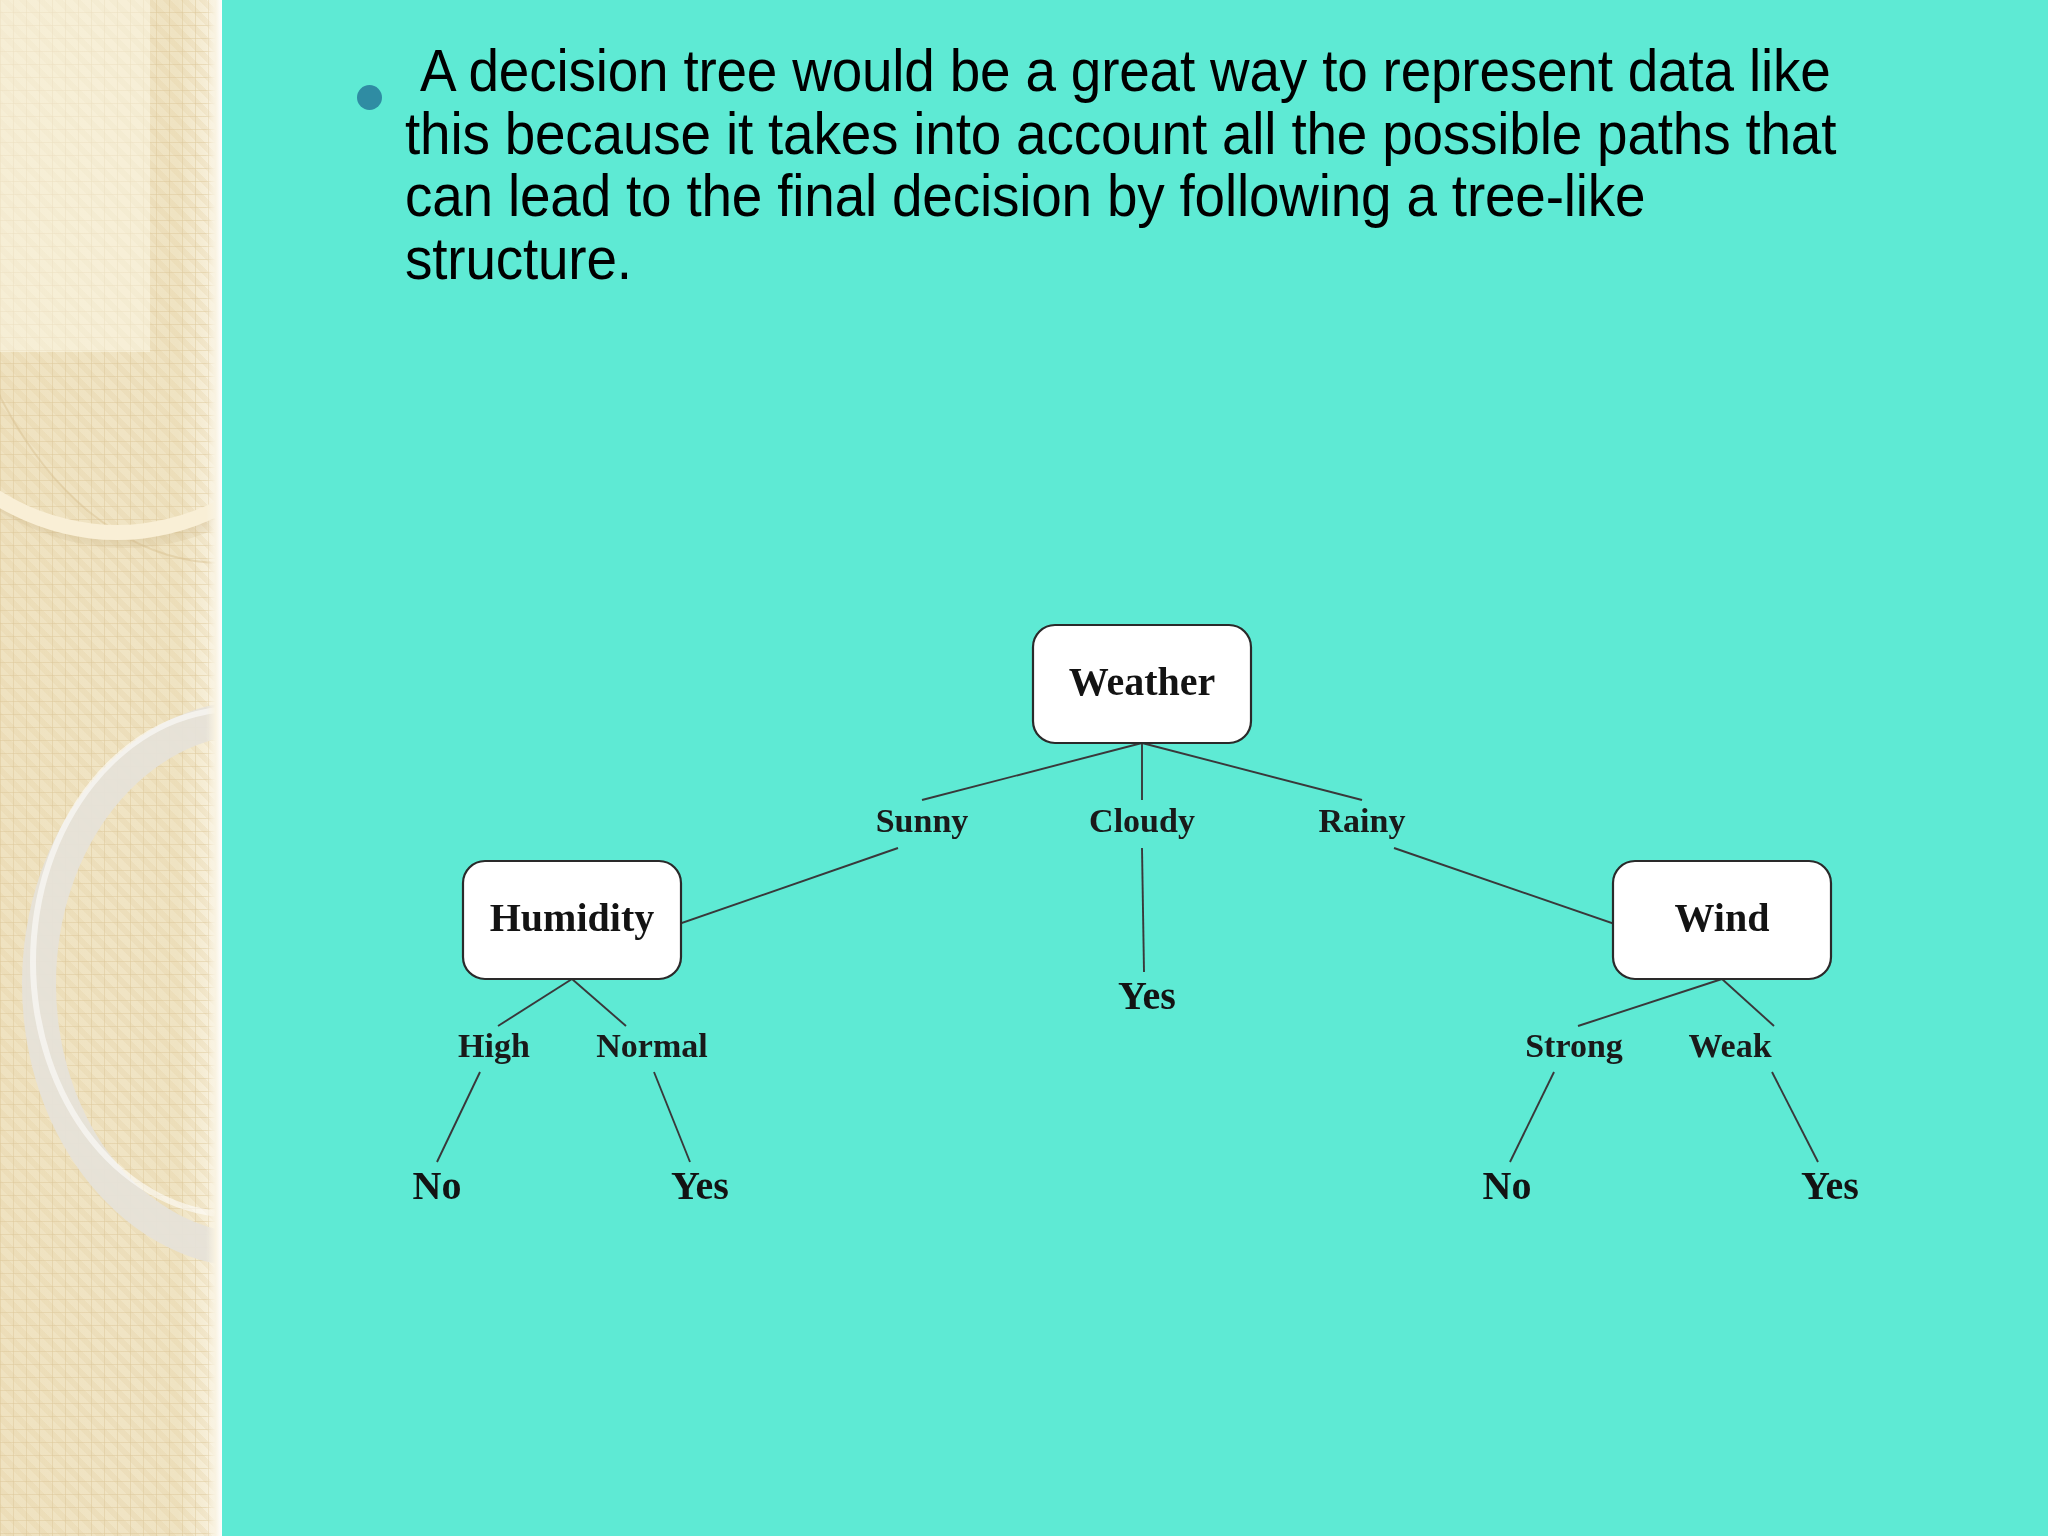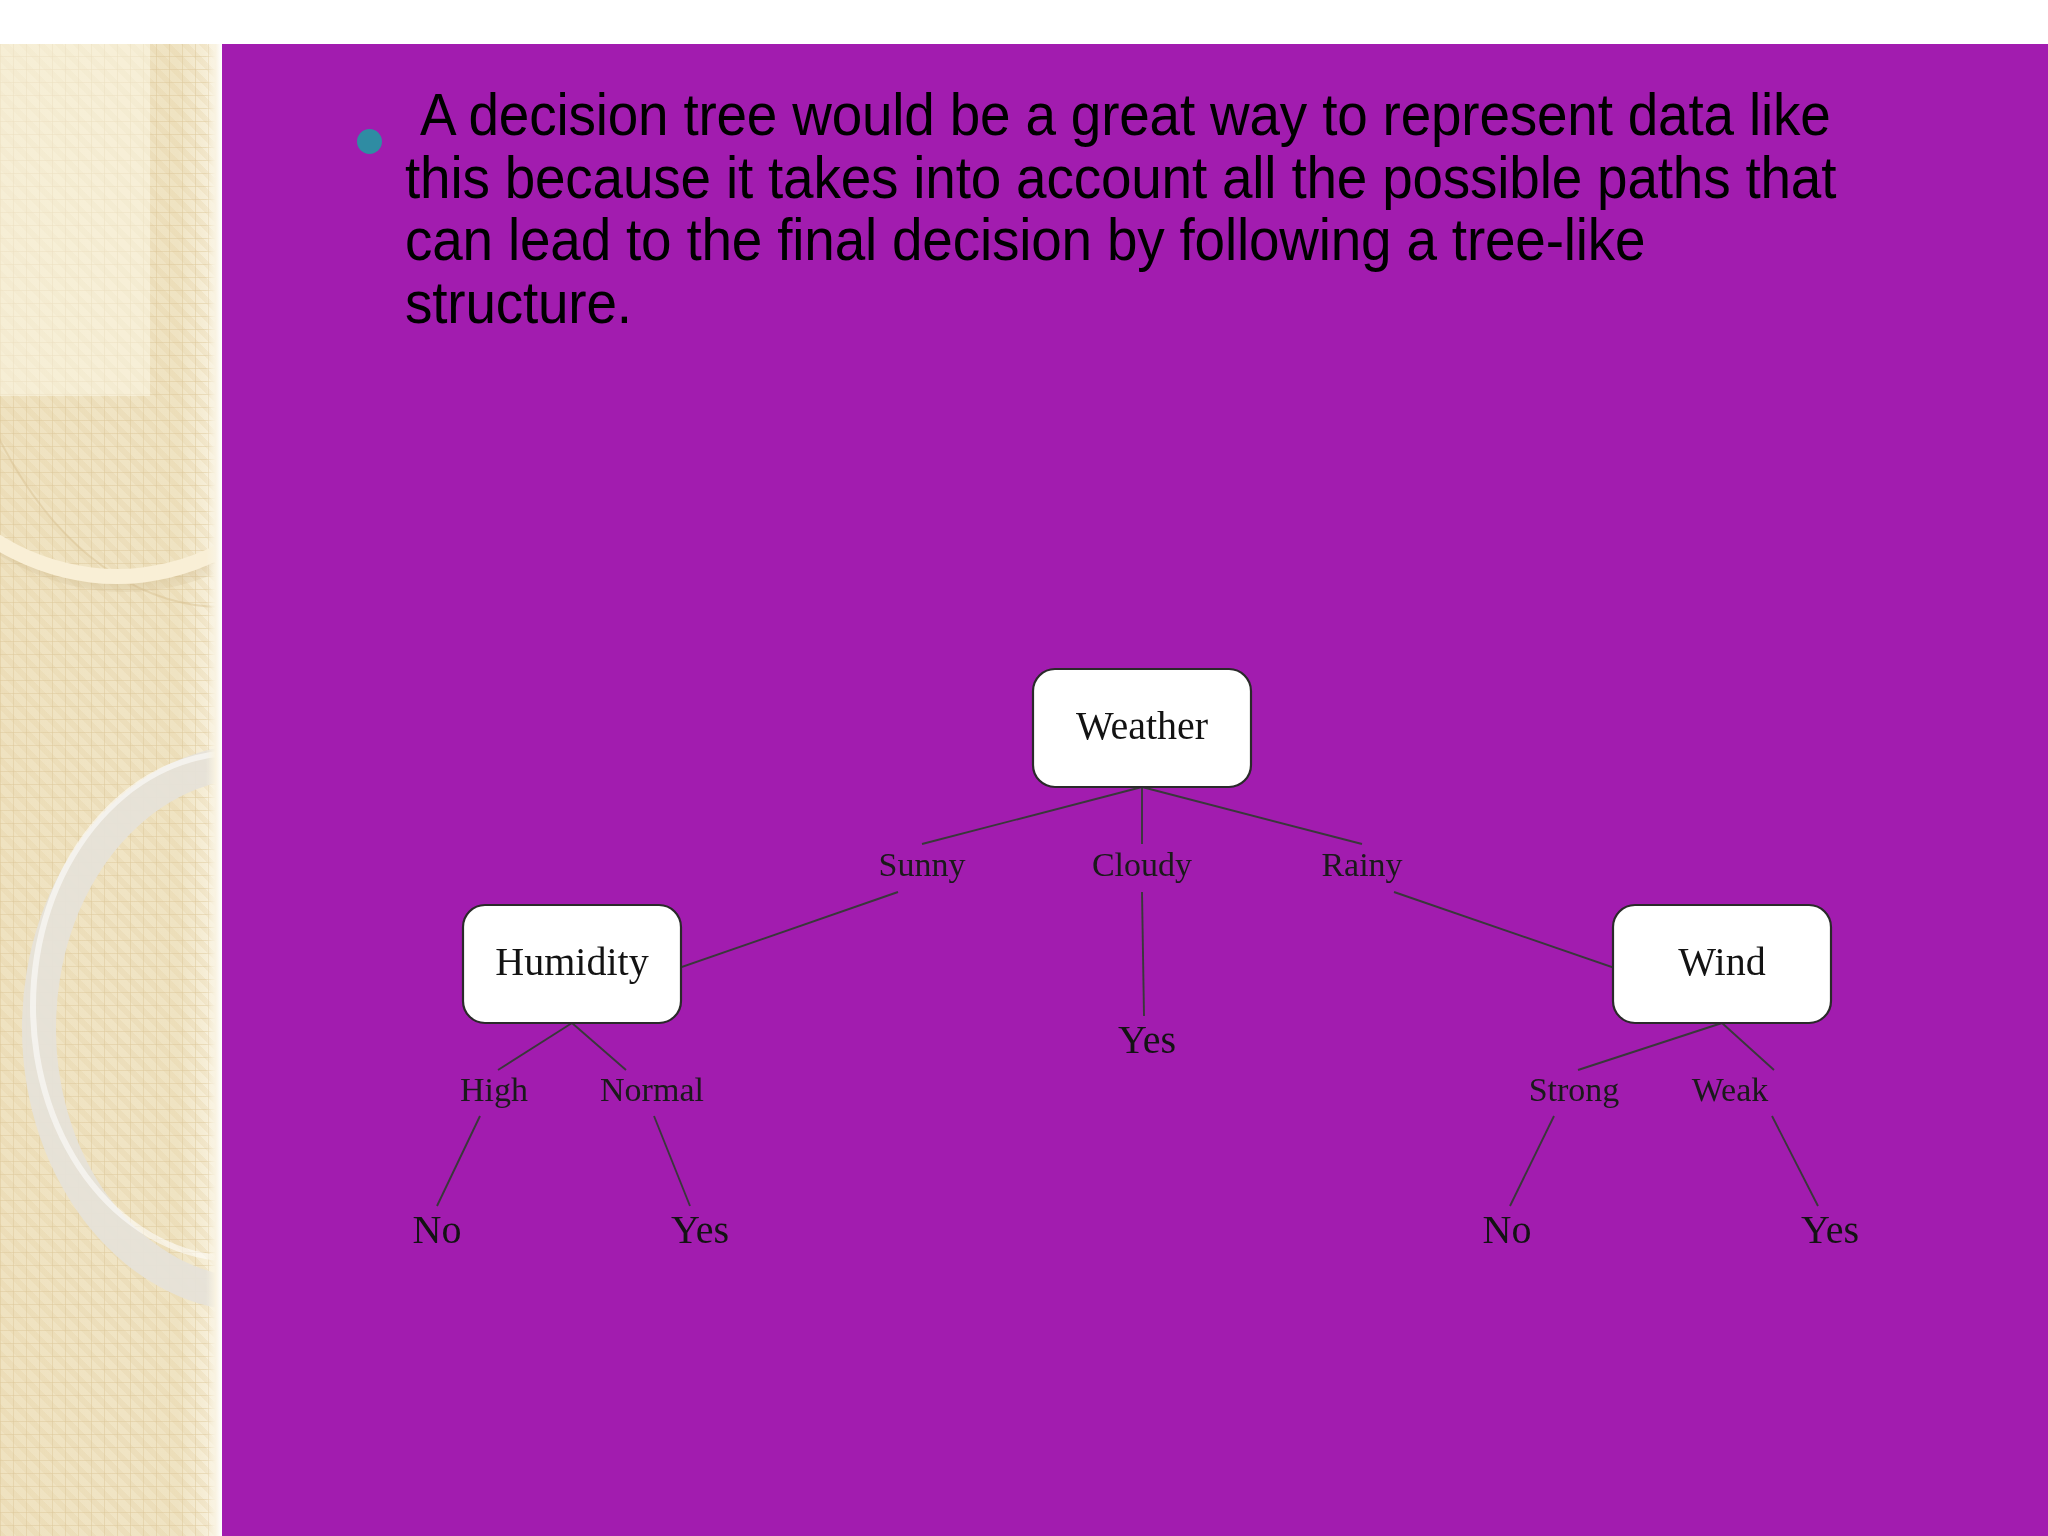--- a/index.html
+++ b/index.html
@@ -3,21 +3,21 @@
 <meta charset="utf-8">
 <style>
   html,body{margin:0;padding:0;}
   body{
     width:2048px;height:1536px;
     background:#ffffff;
     font-family:"Liberation Sans", sans-serif;
     overflow:hidden;
     position:relative;
   }
-  .slide{position:absolute;inset:0;background:#a21caf;overflow:hidden;margin-top:44px;}
+  .slide{position:absolute;inset:0;background:#5eead4;overflow:hidden;}
 
   
   .sidebar{
     position:absolute;left:0;top:0;width:222px;height:1536px;
     overflow:hidden;
     background:
       linear-gradient(to right, #efe2c0 0%, #f0e4c4 55%, #efe3c2 80%, #f7efd9 94%, #fdfaf0 100%);
   }
   .sidebar-pattern{
     position:absolute;inset:0;
@@ -93,20 +93,21 @@
     transform:scaleX(.93);
     transform-origin:left top;
     letter-spacing:-0.2px;
     white-space:pre-wrap;
   }
 
   
   .tree-wrap{
     position:absolute;left:222px;top:0;width:1826px;height:1285px;
     pointer-events:none;
+    font-weight:bold;
   }
   .tree-svg{position:absolute;left:0;top:0;width:1826px;height:1536px;}
   .node-box{
     fill:#ffffff;stroke:#2a2a2a;stroke-width:2.2;
   }
   .edge-line{stroke:#39383a;stroke-width:1.9;fill:none;}
   .node-label{
     font-family:"Liberation Serif", serif;
     font-size:40px;fill:#131313;
     text-anchor:middle;dominant-baseline:middle;

